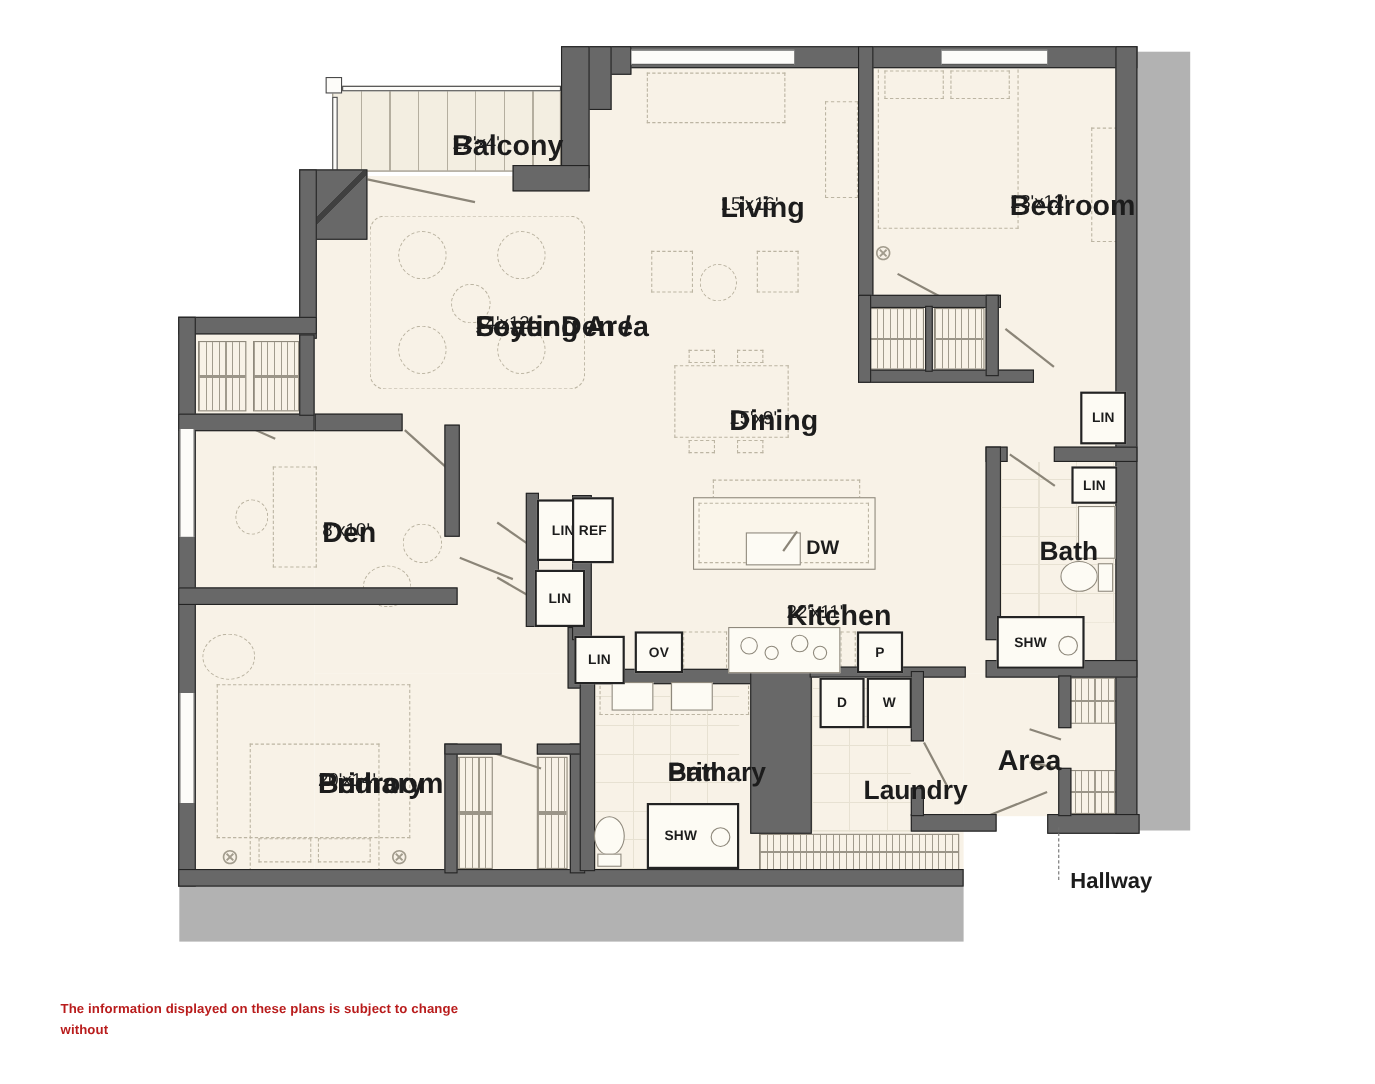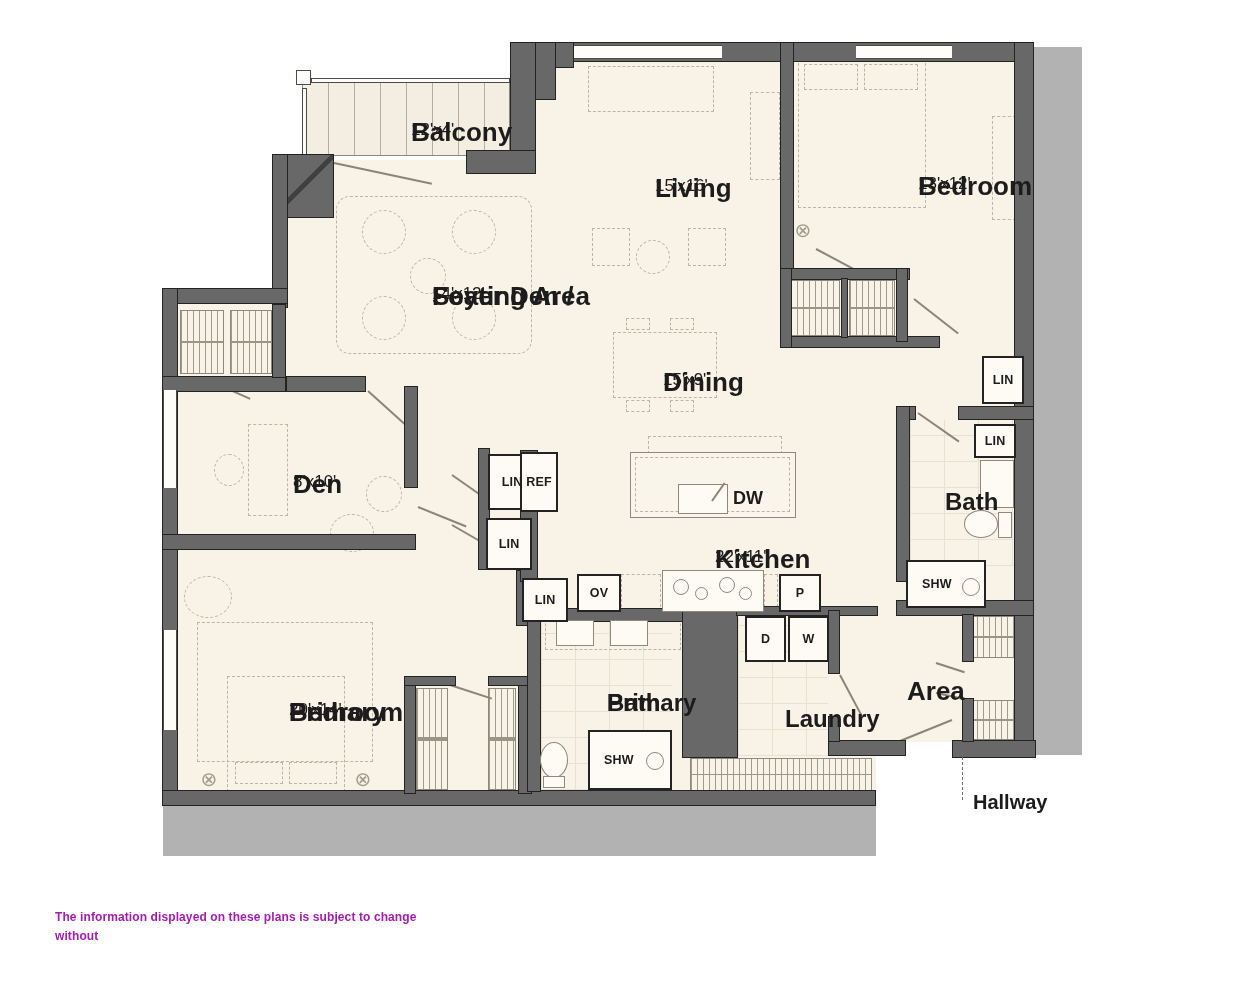--- a/index.html
+++ b/index.html
@@ -24,21 +24,21 @@
   .fx{background:#fdfbf4;border:2px solid #232323;display:flex;align-items:center;justify-content:center;
       font-weight:bold;font-size:12.5px;letter-spacing:.2px;z-index:6;color:#1c1c1c;}
   .solidbox{background:#fdfbf4;border:1.2px solid #8f897c;z-index:4;}
   .room{z-index:8;text-align:center;transform:translate(-50%,-50%);line-height:1.1;white-space:nowrap;}
   .room .nm{display:block;font-weight:bold;font-size:26px;}
   .room .nm.md{font-size:24px;}
   .room .dims{display:block;font-weight:normal;font-size:17px;margin-top:3px;}
   .fan{z-index:4;font-size:20px;color:#a29c8d;transform:translate(-50%,-50%);font-weight:normal;}
   .leader{border-left:1.5px dashed #6f6f6f;z-index:7;}
   #hallway-label{z-index:8;font-weight:bold;font-size:20px;transform:translate(0,-50%);}
-  #disclaimer{z-index:9;font-size:12px;font-weight:600;color:#a21caf;line-height:1.55;
+  #disclaimer{z-index:9;font-size:12px;font-weight:600;color:#b91c1c;line-height:1.55;
               letter-spacing:.1px;width:400px;}
   .balcony-floor{background:#f3eee1;background-image:repeating-linear-gradient(90deg,transparent 0 25px,#b4ae9f 25px 26px);
                  border:1px solid #8f897c;z-index:2;}
   .rail{background:#fdfcf9;border:1.2px solid #4a4a4a;z-index:3;}
   .diag{background-image:linear-gradient(135deg,transparent 47%,#404040 47% 53%,transparent 53%);}
 </style>
 </head>
 <body>
 
 <div id="plan">

